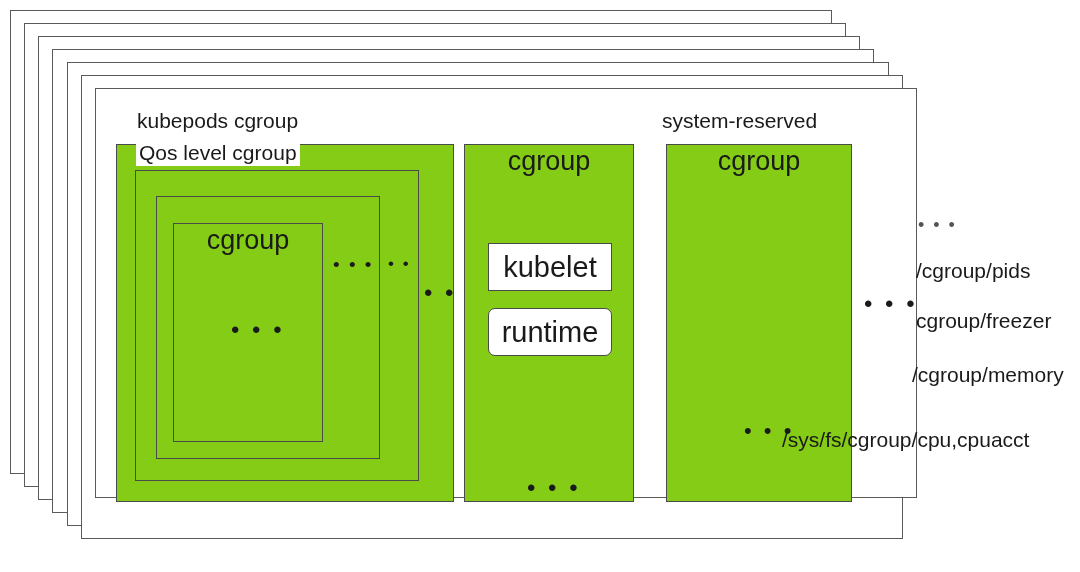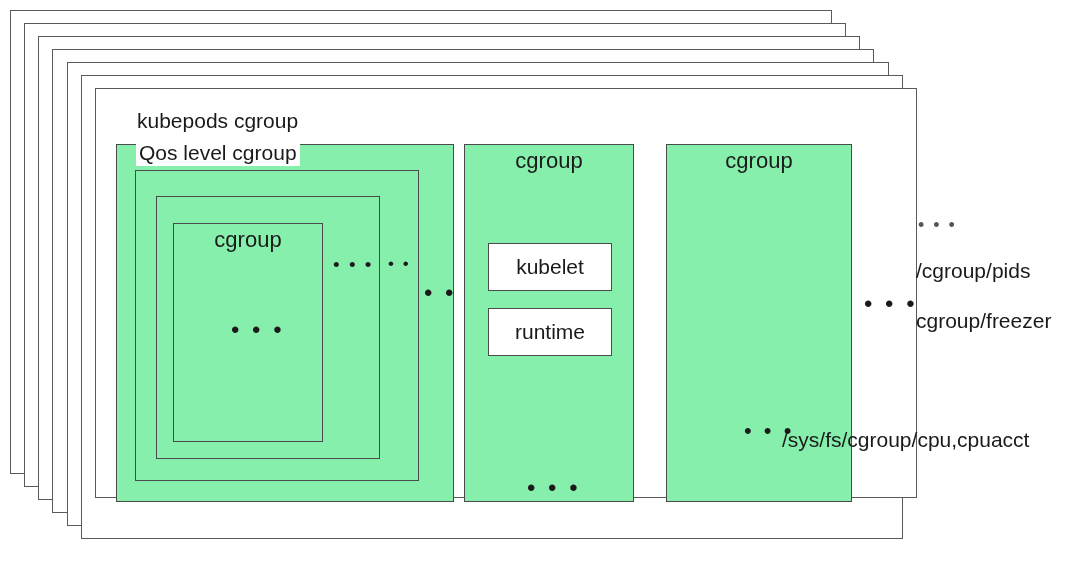--- a/index.html
+++ b/index.html
@@ -40,30 +40,30 @@
     background: #ffffff;
     box-sizing: border-box;
     z-index: 30;
     overflow: visible;
   }
 
   
   .box {
     position: absolute;
     border: 1.5px solid #4a4a4a;
-    background: #86efac;
+    background: #84cc16;
     box-sizing: border-box;
   }
 
   .box-title {
     position: absolute;
     left: 0;
     right: 0;
     text-align: center;
-    font-size: 22px;
+    font-size: 27px;
     line-height: 26px;
     white-space: nowrap;
     color: #1a1a1a;
   }
 
   
   .label-above {
     position: absolute;
     font-size: 21px;
     line-height: 26px;
@@ -102,21 +102,21 @@
 
   
   .proc-box {
     position: absolute;
     border: 1.5px solid #4a4a4a;
     background: #ffffff;
     box-sizing: border-box;
     display: flex;
     align-items: center;
     justify-content: center;
-    font-size: 21px;
+    font-size: 29px;
     color: #1a1a1a;
   }
 </style>
 </head>
 <body>
 
 <div id="canvas">
 
   <div class="stack-card" style="left:10px; top:10px; width:822px; height:464px; z-index:1;"></div>
   <div class="stack-card" style="left:24px; top:23px; width:822px; height:464px; z-index:2;"></div>
@@ -124,20 +124,21 @@
   <div class="stack-card" style="left:52px; top:49px; width:822px; height:464px; z-index:4;"></div>
   <div class="stack-card" style="left:67px; top:62px; width:822px; height:464px; z-index:5;"></div>
   <div class="stack-card" style="left:81px; top:75px; width:822px; height:464px; z-index:6;"></div>
 
   <div class="path-label" style="left:918px; top:212px; font-size:18px; letter-spacing:2px; color:#555;">• • •</div>
 
   <div class="path-label" style="left:916px; top:258px;">/cgroup/pids</div>
 
   <div class="path-label" style="left:916px; top:308px;">cgroup/freezer</div>
 
+  <div class="path-label" style="left:912px; top:362px;">/cgroup/memory</div>
 
   <div class="path-label" style="left:744px; top:418px; font-size:22px; letter-spacing:3px;">• • •</div>
 
   <div class="path-label" style="left:782px; top:415px;margin-top:12px;">/sys/fs/cgroup/cpu,cpuacct</div>
 
   <div class="front-card">
 
     <div class="label-above" style="left:38px; top:19px;">kubepods cgroup</div>
 
     <div class="box" style="left:20px; top:55px; width:338px; height:358px;">
@@ -163,25 +164,26 @@
 
       <div class="ellipsis" style="left:307px; top:138px;">• • •</div>
     </div>
 
 
     <div class="box" style="left:368px; top:55px; width:170px; height:358px;">
       <div class="box-title" style="top:3px;">cgroup</div>
 
       <div class="proc-box" style="left:23px; top:98px; width:124px; height:48px;">kubelet</div>
 
-      <div class="proc-box" style="left:23px; top:163px; width:124px; height:48px;">runtime</div>
+      <div class="proc-box" style="left:23px; top:163px; width:124px; height:48px;border-radius:7px;">runtime</div>
 
       <div class="ellipsis" style="left:62px; top:333px;">• • •</div>
     </div>
 
+    <div class="label-above" style="left:563px; top:19px;">system-reserved</div>
 
     <div class="box" style="left:570px; top:55px; width:186px; height:358px;">
       <div class="box-title" style="top:3px;">cgroup</div>
     </div>
 
     <div class="ellipsis" style="left:768px; top:205px;">• • •</div>
 
   </div>
 </div>
 

